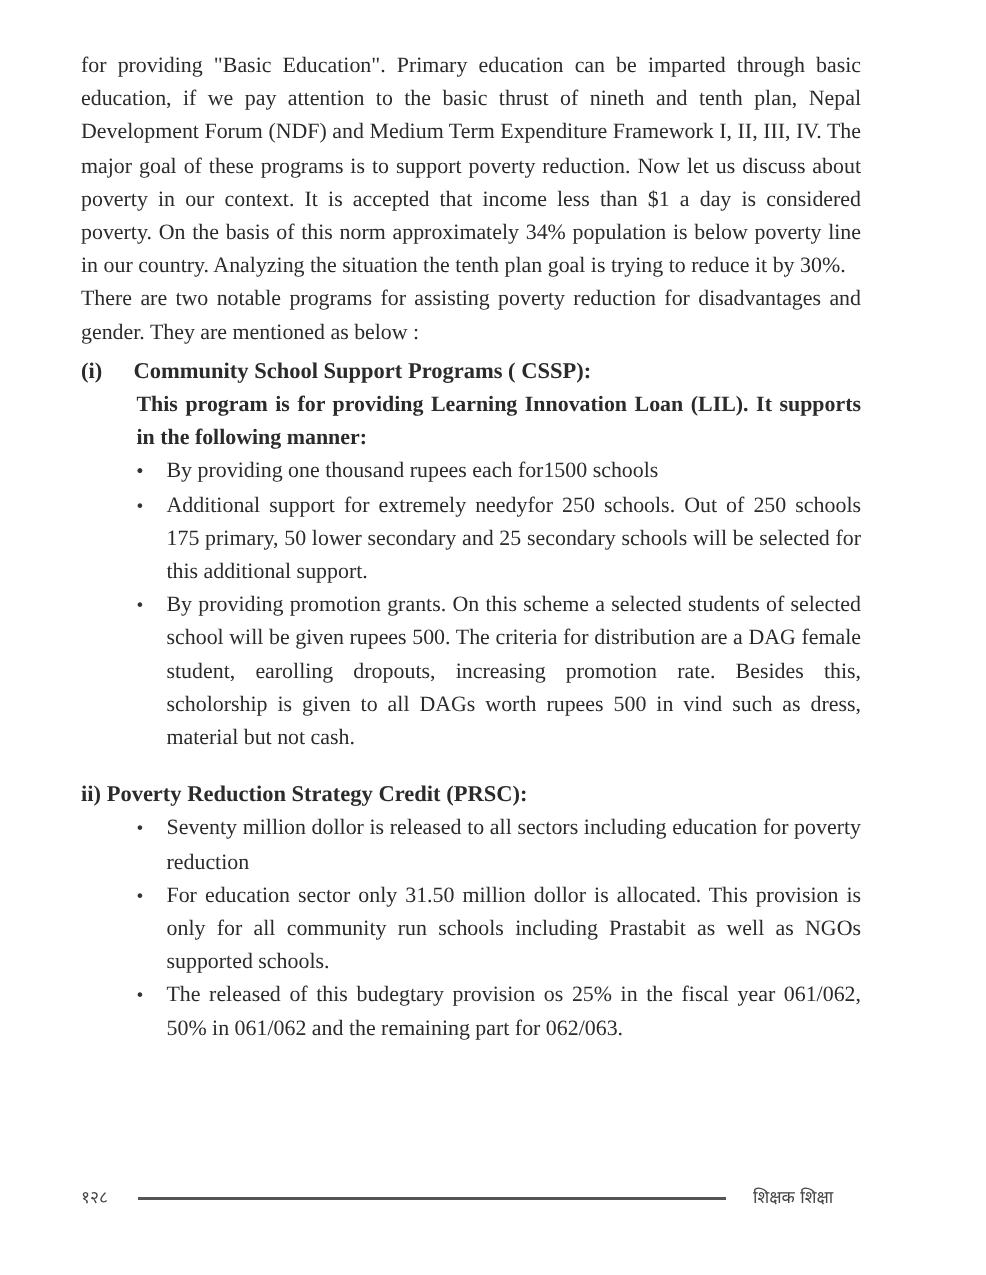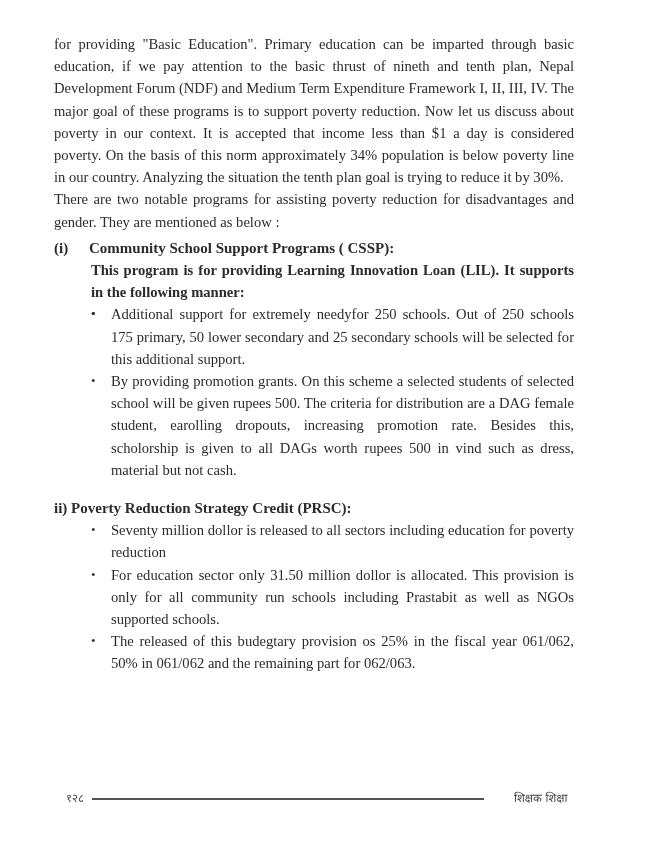--- a/index.html
+++ b/index.html
@@ -27,41 +27,41 @@
     ul { list-style: none; margin: 0; padding: 0; margin-left: 37px; }
     li { position: relative; padding-left: 20px; }
     li .bullet {
       position: absolute; left: 0; top: 0; font-size: 13px; color: #333;
     }
     .sub2 { margin-top: 16px; }
     .footer {
       position: absolute; left: 54px; top: 790px; width: 520px; height: 20px;
       font-family: "DejaVu Sans", sans-serif; font-size: 11.5px; color: #444;
     }
-    .footer .pg { position: absolute; left: 12px; top: 0; }
+    .footer .pg { position: absolute; left: 0; top: 0; }
     .footer .rule { position: absolute; left: 38px; top: 8px; width: 392px; height: 1.5px; background: #555; }
-    .footer .title { position: absolute; left: 460px; top: 0; }
+    .footer .title { position: absolute; left: 448px; top: 0; }
   </style>
 </head>
 <body>
 
 <div class="page">
   <p class="body-text">for providing "Basic Education". Primary education can be imparted through basic education, if we pay attention to the basic thrust of nineth and tenth plan, Nepal Development Forum (NDF) and Medium Term Expenditure Framework I, II, III, IV.  The major goal of these programs is to support poverty reduction. Now let us discuss about poverty in our context. It is accepted that income less than $1 a day is considered poverty. On the basis of this norm approximately 34% population is below poverty line in our country. Analyzing the situation the tenth plan goal is trying to reduce it by 30%.</p>
 
 
   <p class="body-text intro">There are two notable programs for assisting poverty reduction for  disadvantages and gender. They are mentioned as below :</p>
 
   <div>
     <div class="sub-heading">
       <span class="num">(i)</span><span>Community School Support Programs ( CSSP):</span>
     </div>
     <p class="body-text sub-body">This program is for providing Learning Innovation Loan (LIL). It supports in the following manner:</p>
     <ul>
       <li class="body-text"><span class="bullet">•</span></li>
-      <li class="body-text"><span class="bullet">•</span></li>
+      <li class="body-text"><span class="bullet">•</span><span>By providing one thousand rupees each for1500 schools</span></li>
       <li class="body-text"><span class="bullet">•</span><span>Additional support for extremely needyfor 250 schools. Out of 250 schools 175 primary, 50 lower secondary and 25 secondary schools will be selected for this additional support.</span></li>
       <li class="body-text"><span class="bullet">•</span><span>By providing promotion grants. On this scheme a selected students of selected school will be given rupees 500.  The criteria for distribution are a DAG female student, earolling dropouts, increasing promotion rate. Besides this, scholorship is given to all DAGs worth rupees 500 in vind such as dress, material but not  cash.</span></li>
     </ul>
   </div>
 
   <div class="sub2">
     <div class="sub-heading">
       <span>ii)</span> <span>Poverty Reduction Strategy Credit (PRSC):</span>
     </div>
     <ul>

